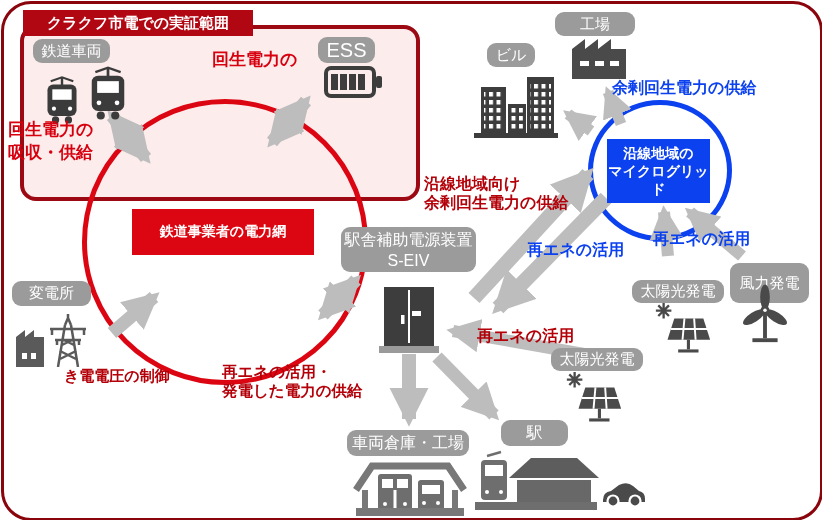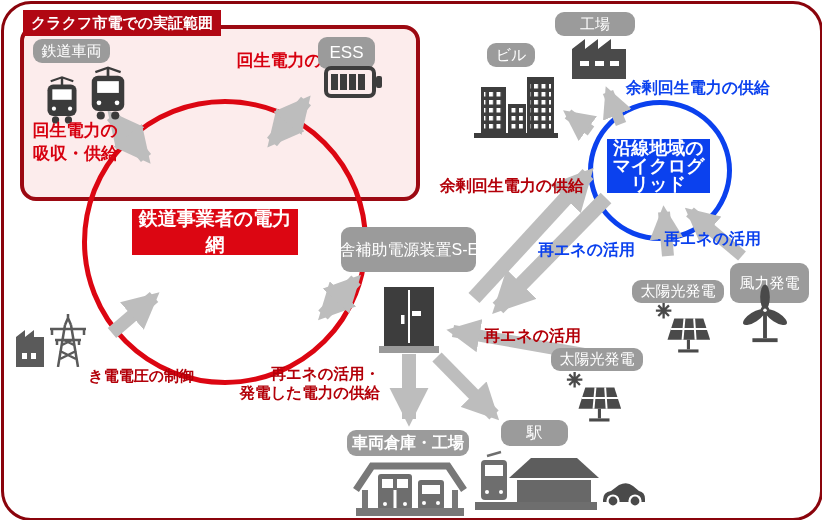--- a/index.html
+++ b/index.html
@@ -1,33 +1,33 @@
 <!DOCTYPE html>
 <html><head>
 <meta charset="utf-8">
 <style>
   html,body{margin:0;padding:0;background:#fff;}
   #stage{position:relative;width:822px;height:520px;background:#fff;overflow:hidden;
          font-family:"Liberation Sans","DejaVu Sans",sans-serif;}
   .abs{position:absolute;}
   .frame{left:1px;top:1px;width:816px;height:514px;border:3px solid #8a040c;border-radius:30px;z-index:0;}
   .pinkbox{left:20px;top:25px;width:392px;height:168px;background:#fcecec;border:4px solid #9c0912;border-radius:16px;z-index:1;}
-  .demotitle{left:23px;top:10px;height:26px;line-height:26px;padding:0 8px;background:#b10713;color:#fff;
+  .demotitle{left:23px;top:10px;height:26px;line-height:26px;padding:0 24px;background:#b10713;color:#fff;
              font-size:15px;font-weight:bold;z-index:5;white-space:nowrap;}
   .circle{border-radius:50%;z-index:2;}
   .redcircle{left:82px;top:99px;width:276px;height:276px;border:5px solid #dc0612;}
   .bluecircle{left:588px;top:100px;width:134px;height:131px;border:5px solid #0b41ee;}
   #arrows{left:0;top:0;z-index:3;pointer-events:none;}
   .glabel{background:#9b9b9b;color:#fff;display:flex;align-items:center;justify-content:center;
           font-size:15px;z-index:4;text-align:center;white-space:nowrap;border-radius:9px;}
   .nodebox{display:flex;flex-direction:column;align-items:center;justify-content:center;color:#fff;
            font-weight:bold;text-align:center;z-index:4;}
-  .railnet{left:132px;top:209px;width:166px;height:46px;background:#dc0612;font-size:19px;}
-  .microgrid{left:607px;top:139px;width:103px;height:54px;background:#0b41ee;font-size:18px;line-height:18px;}
-  .ann{font-weight:bold;text-align:right;z-index:4;white-space:nowrap;}
+  .railnet{left:132px;top:209px;width:182px;height:46px;background:#dc0612;font-size:14px;}
+  .microgrid{left:607px;top:139px;width:103px;height:64px;background:#0b41ee;font-size:14px;line-height:18px;}
+  .ann{font-weight:bold;text-align:left;z-index:4;white-space:nowrap;font-family:Liberation Mono, monospace;}
   .redB{color:#d7000f;font-size:17px;line-height:23px;}
   .redD{color:#b30009;}
   .blueT{color:#0b41ee;}
   .icon{z-index:4;}
 </style>
 </head>
 <body>
 
 <div id="stage">
 
@@ -86,66 +86,68 @@
 
   <div class="abs ann redB" style="left:8px;top:119px;width:110px;">
     <div>回生電力の</div>
     <div>吸収・供給</div>
   </div>
 
   <div class="abs ann redB" style="left:212px;top:49px;width:110px;">
     <div>回生電力の</div>
   </div>
 
-  <div class="abs glabel" style="left:318px;top:37px;width:57px;height:32px;font-size:17px;">ESS</div>
+  <div class="abs glabel" style="left:318px;top:37px;width:57px;height:26px;font-size:20px;">ESS</div>
   <svg class="abs icon" style="left:324px;top:65px;" width="60" height="34" viewBox="0 0 60 34">
     <rect x="2" y="3" width="48" height="28" rx="5" fill="none" stroke="#3d3d3d" stroke-width="4"></rect>
     <rect x="7" y="9" width="7" height="16" fill="#3d3d3d"></rect>
       <rect x="16" y="9" width="7" height="16" fill="#3d3d3d"></rect>
     <rect x="25" y="9" width="7" height="16" fill="#3d3d3d"></rect>
       <rect x="34" y="9" width="7" height="16" fill="#3d3d3d"></rect>
     <rect x="52" y="11" width="6" height="12" rx="2" fill="#3d3d3d"></rect>
   </svg>
 
   <div class="abs nodebox railnet">鉄道事業者の電力網</div>
 
+  <div class="abs glabel" style="left:12px;top:281px;width:79px;height:25px;">変電所</div>
   <svg class="abs icon" style="left:14px;top:313px;" width="80" height="54" viewBox="0 0 80 54">
     <path d="M2,54 V24 L11,17 V24 L20,17 V24 H30 V54 Z" fill="#5a5a5a"></path>
     <rect x="8" y="40" width="5" height="6" fill="#fff"></rect>
       <rect x="17" y="40" width="5" height="6" fill="#fff"></rect>
     <g stroke="#5a5a5a" stroke-width="2.5" fill="none">
       <path d="M44,54 L51,12 M64,54 L57,12"></path>
       <path d="M51,12 L54,5 L57,12 M54,5 V1"></path>
       <path d="M46,46 L62,38 M62,46 L46,38 M48,32 L60,26 M60,32 L48,26"></path>
       <path d="M36,16 H72 M38,16 V22 M70,16 V22"></path>
       <path d="M41,27 H67 M43,27 V32 M65,27 V32"></path>
     </g>
   </svg>
   <div class="abs ann redD" style="left:64px;top:367px;width:130px;font-size:15px;">き電電圧の制御</div>
 
   <div class="abs ann redD" style="left:222px;top:364px;width:158px;font-size:15.5px;line-height:19px;">
     <div>再エネの活用・</div>
     <div>発電した電力の供給</div>
   </div>
 
-  <div class="abs glabel" style="left:341px;top:227px;width:135px;height:45px;font-size:16px;line-height:21px;flex-direction:row;">
+  <div class="abs glabel" style="left:341px;top:227px;width:135px;height:45px;font-size:16px;line-height:21px;flex-direction:column;">
     <div>駅舎補助電源装置</div>
     <div>S-EIV</div>
   </div>
   <svg class="abs icon" style="left:379px;top:287px;" width="60" height="66" viewBox="0 0 60 66">
     <rect x="0" y="59" width="60" height="7" fill="#9a9a9a"></rect>
     <rect x="5" y="0" width="50" height="59" fill="#3d3d3d"></rect>
     <rect x="29" y="3" width="2" height="53" fill="#fff"></rect>
     <rect x="22" y="28" width="3.5" height="9" fill="#fff"></rect>
     <rect x="33" y="24" width="9" height="5" fill="#fff"></rect>
   </svg>
 
   <div class="abs ann redD" style="left:477px;top:326px;width:104px;font-size:16px;">再エネの活用</div>
 
   <div class="abs ann redD" style="left:424px;top:176px;width:160px;font-size:16px;line-height:19px;">
+    <div>沿線地域向け</div>
     <div>余剰回生電力の供給</div>
   </div>
 
   <div class="abs ann blueT" style="left:527px;top:240px;width:108px;font-size:16px;">再エネの活用</div>
   <div class="abs ann blueT" style="left:653px;top:229px;width:108px;font-size:16px;">再エネの活用</div>
   <div class="abs ann blueT" style="left:612px;top:78px;width:158px;font-size:16px;">余剰回生電力の供給</div>
 
   <div class="abs nodebox microgrid">
     <div>沿線地域の</div>
     <div>マイクログリッド</div>
@@ -213,21 +215,21 @@
     <g stroke="#fff" stroke-width="2">
         <path d="M33.5,17 L31.5,39 M43.5,17 L45,39 M19.5,28 H57"></path>
       </g>
     <g stroke="#fff" stroke-width="2.4">
         <path d="M13,28 H18.5 M58.5,28 H64"></path>
       </g>
     <rect x="36" y="39" width="3.2" height="10" fill="#4a4a4a"></rect>
     <rect x="27" y="49" width="21" height="3.2" fill="#4a4a4a"></rect>
   </svg>
 
-  <div class="abs glabel" style="left:347px;top:430px;width:122px;height:26px;font-size:16px;font-weight:bold;">車両倉庫・工場</div>
+  <div class="abs glabel" style="left:347px;top:430px;width:122px;height:26px;font-size:16px;">車両倉庫・工場</div>
   <svg class="abs icon" style="left:352px;top:458px;" width="116" height="58" viewBox="0 0 116 58">
     <polyline points="4,32 20,8 96,8 112,32" stroke="#787878" stroke-width="7" fill="none"></polyline>
     <rect x="10" y="32" width="6" height="18" fill="#787878"></rect>
       <rect x="100" y="32" width="6" height="18" fill="#787878"></rect>
     <rect x="26" y="16" width="34" height="36" rx="3" fill="#6e6e6e"></rect>
     <rect x="30" y="21" width="11" height="9" fill="#fff"></rect>
       <rect x="45" y="21" width="11" height="9" fill="#fff"></rect>
     <rect x="41.5" y="32" width="3" height="20" fill="#fff"></rect>
     <circle cx="33" cy="46" r="2" fill="#fff"></circle>
       <circle cx="53" cy="46" r="2" fill="#fff"></circle>

